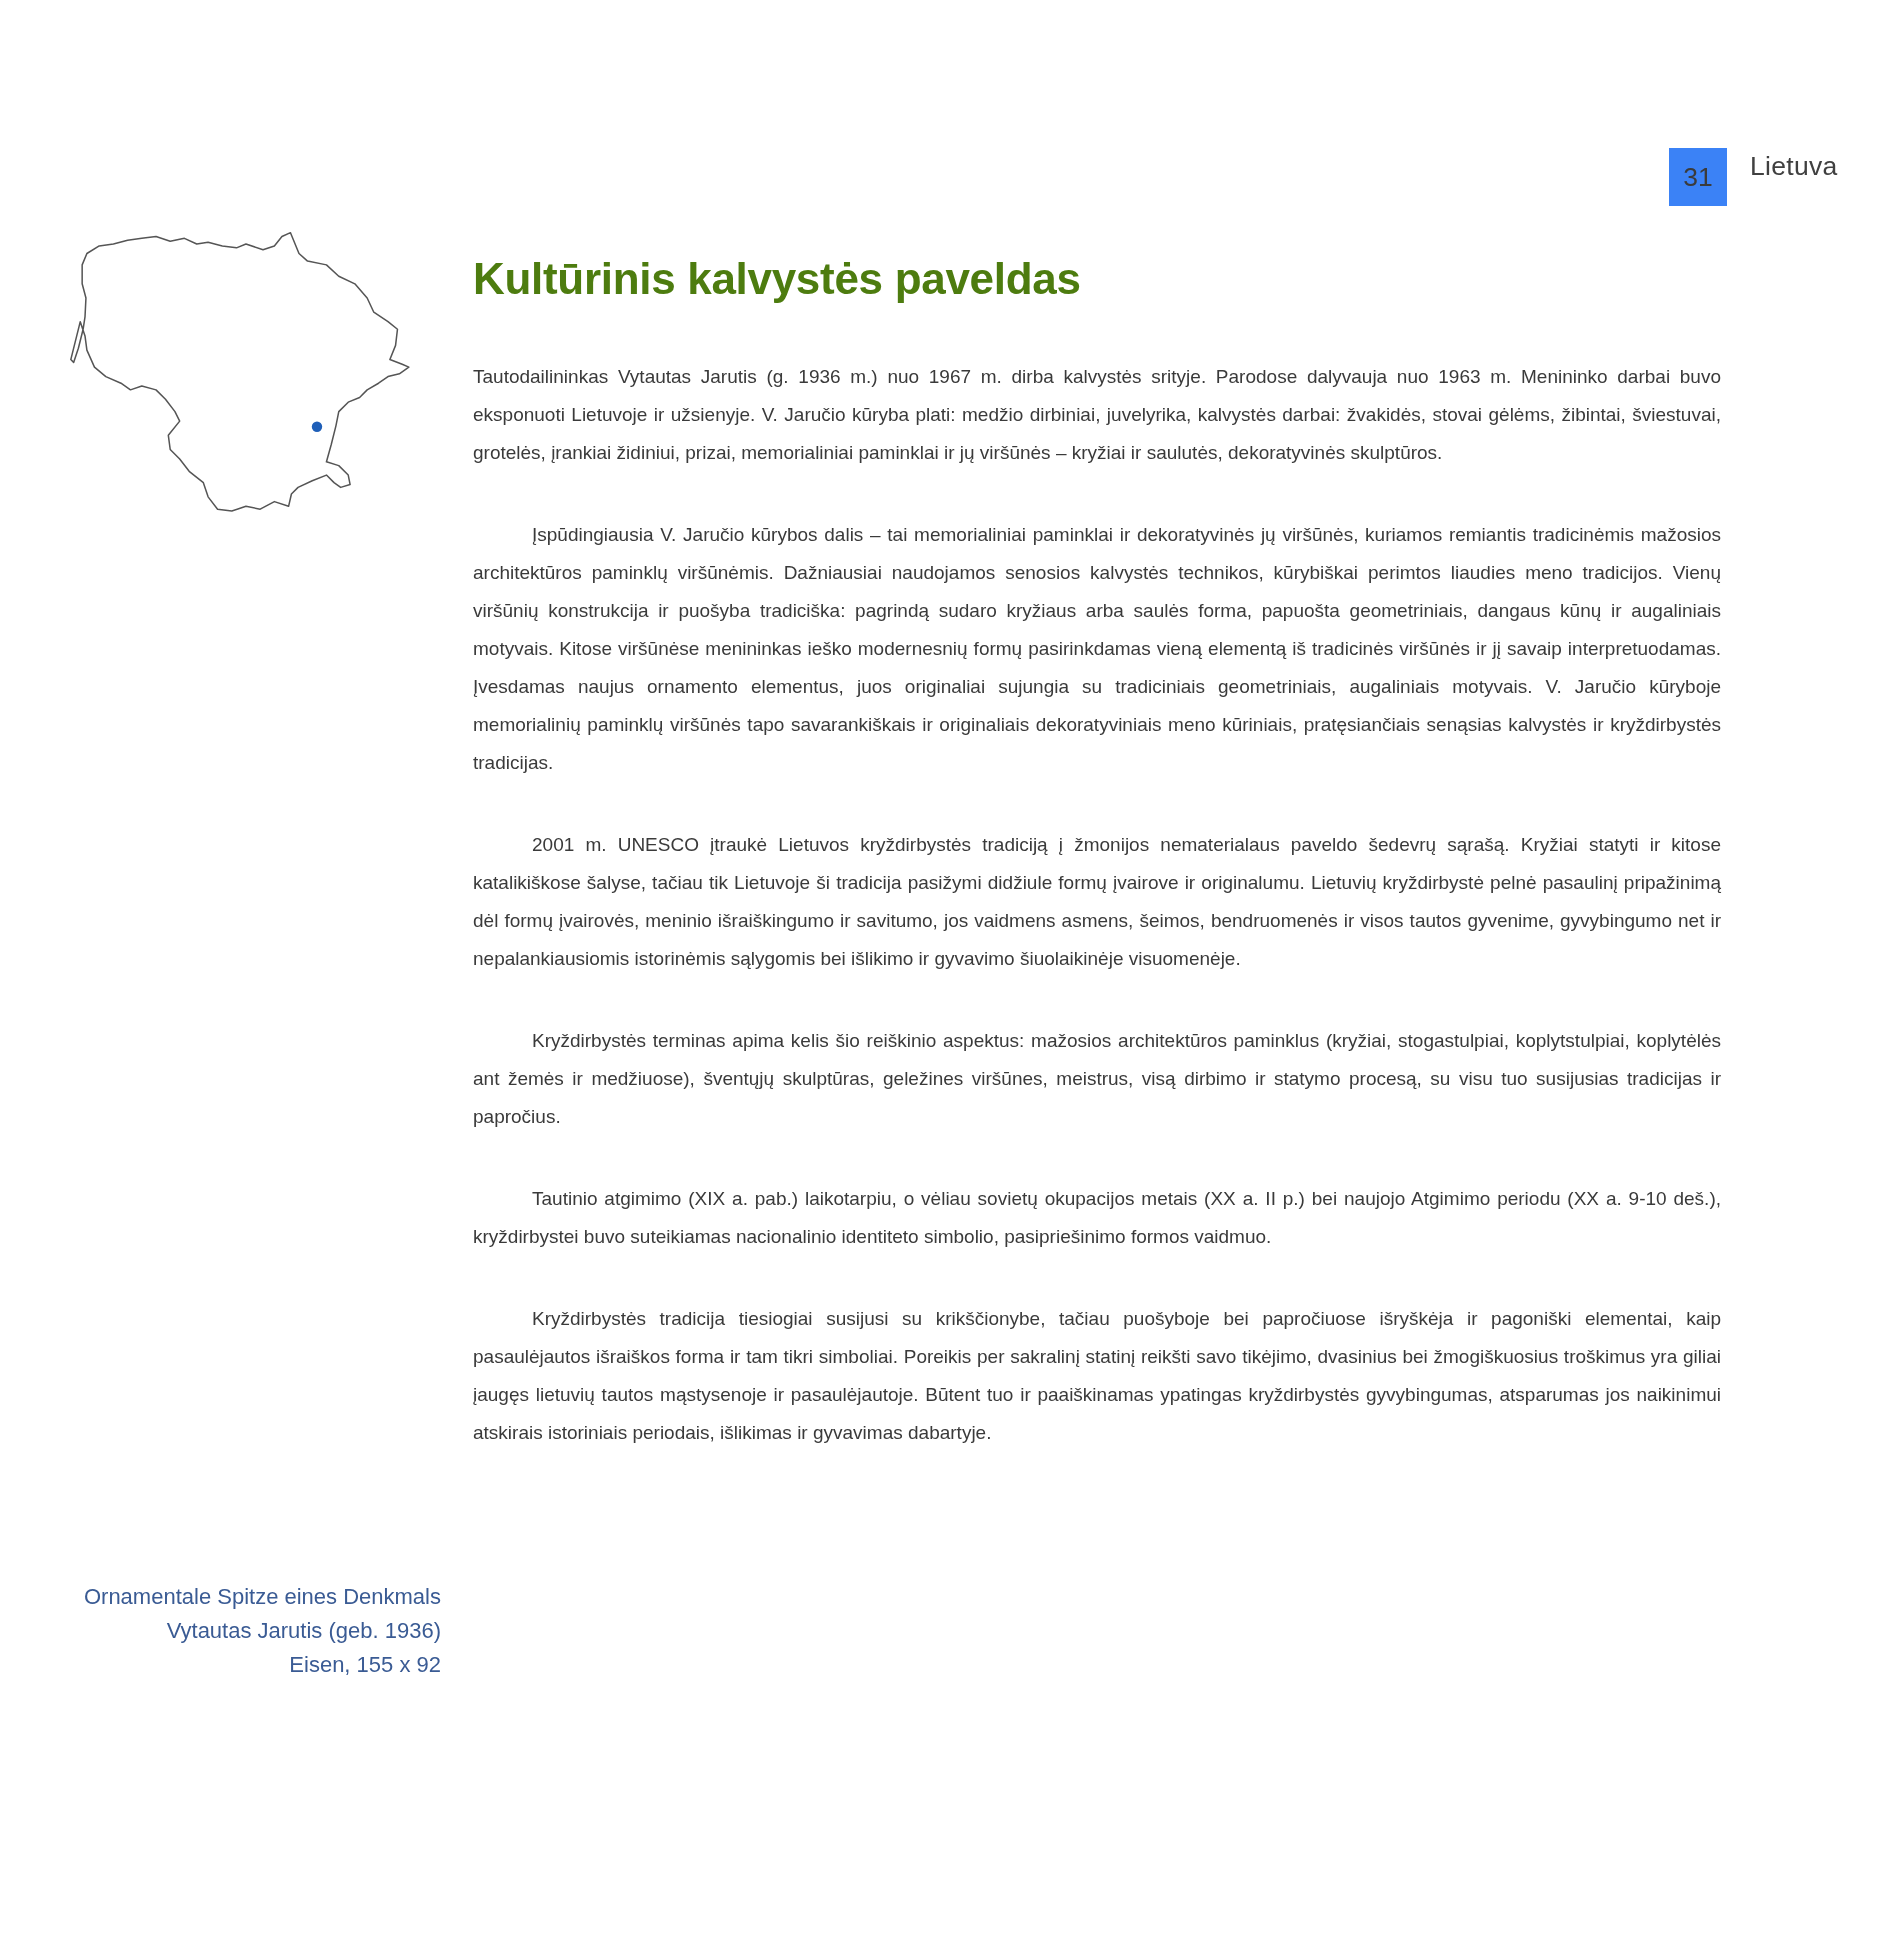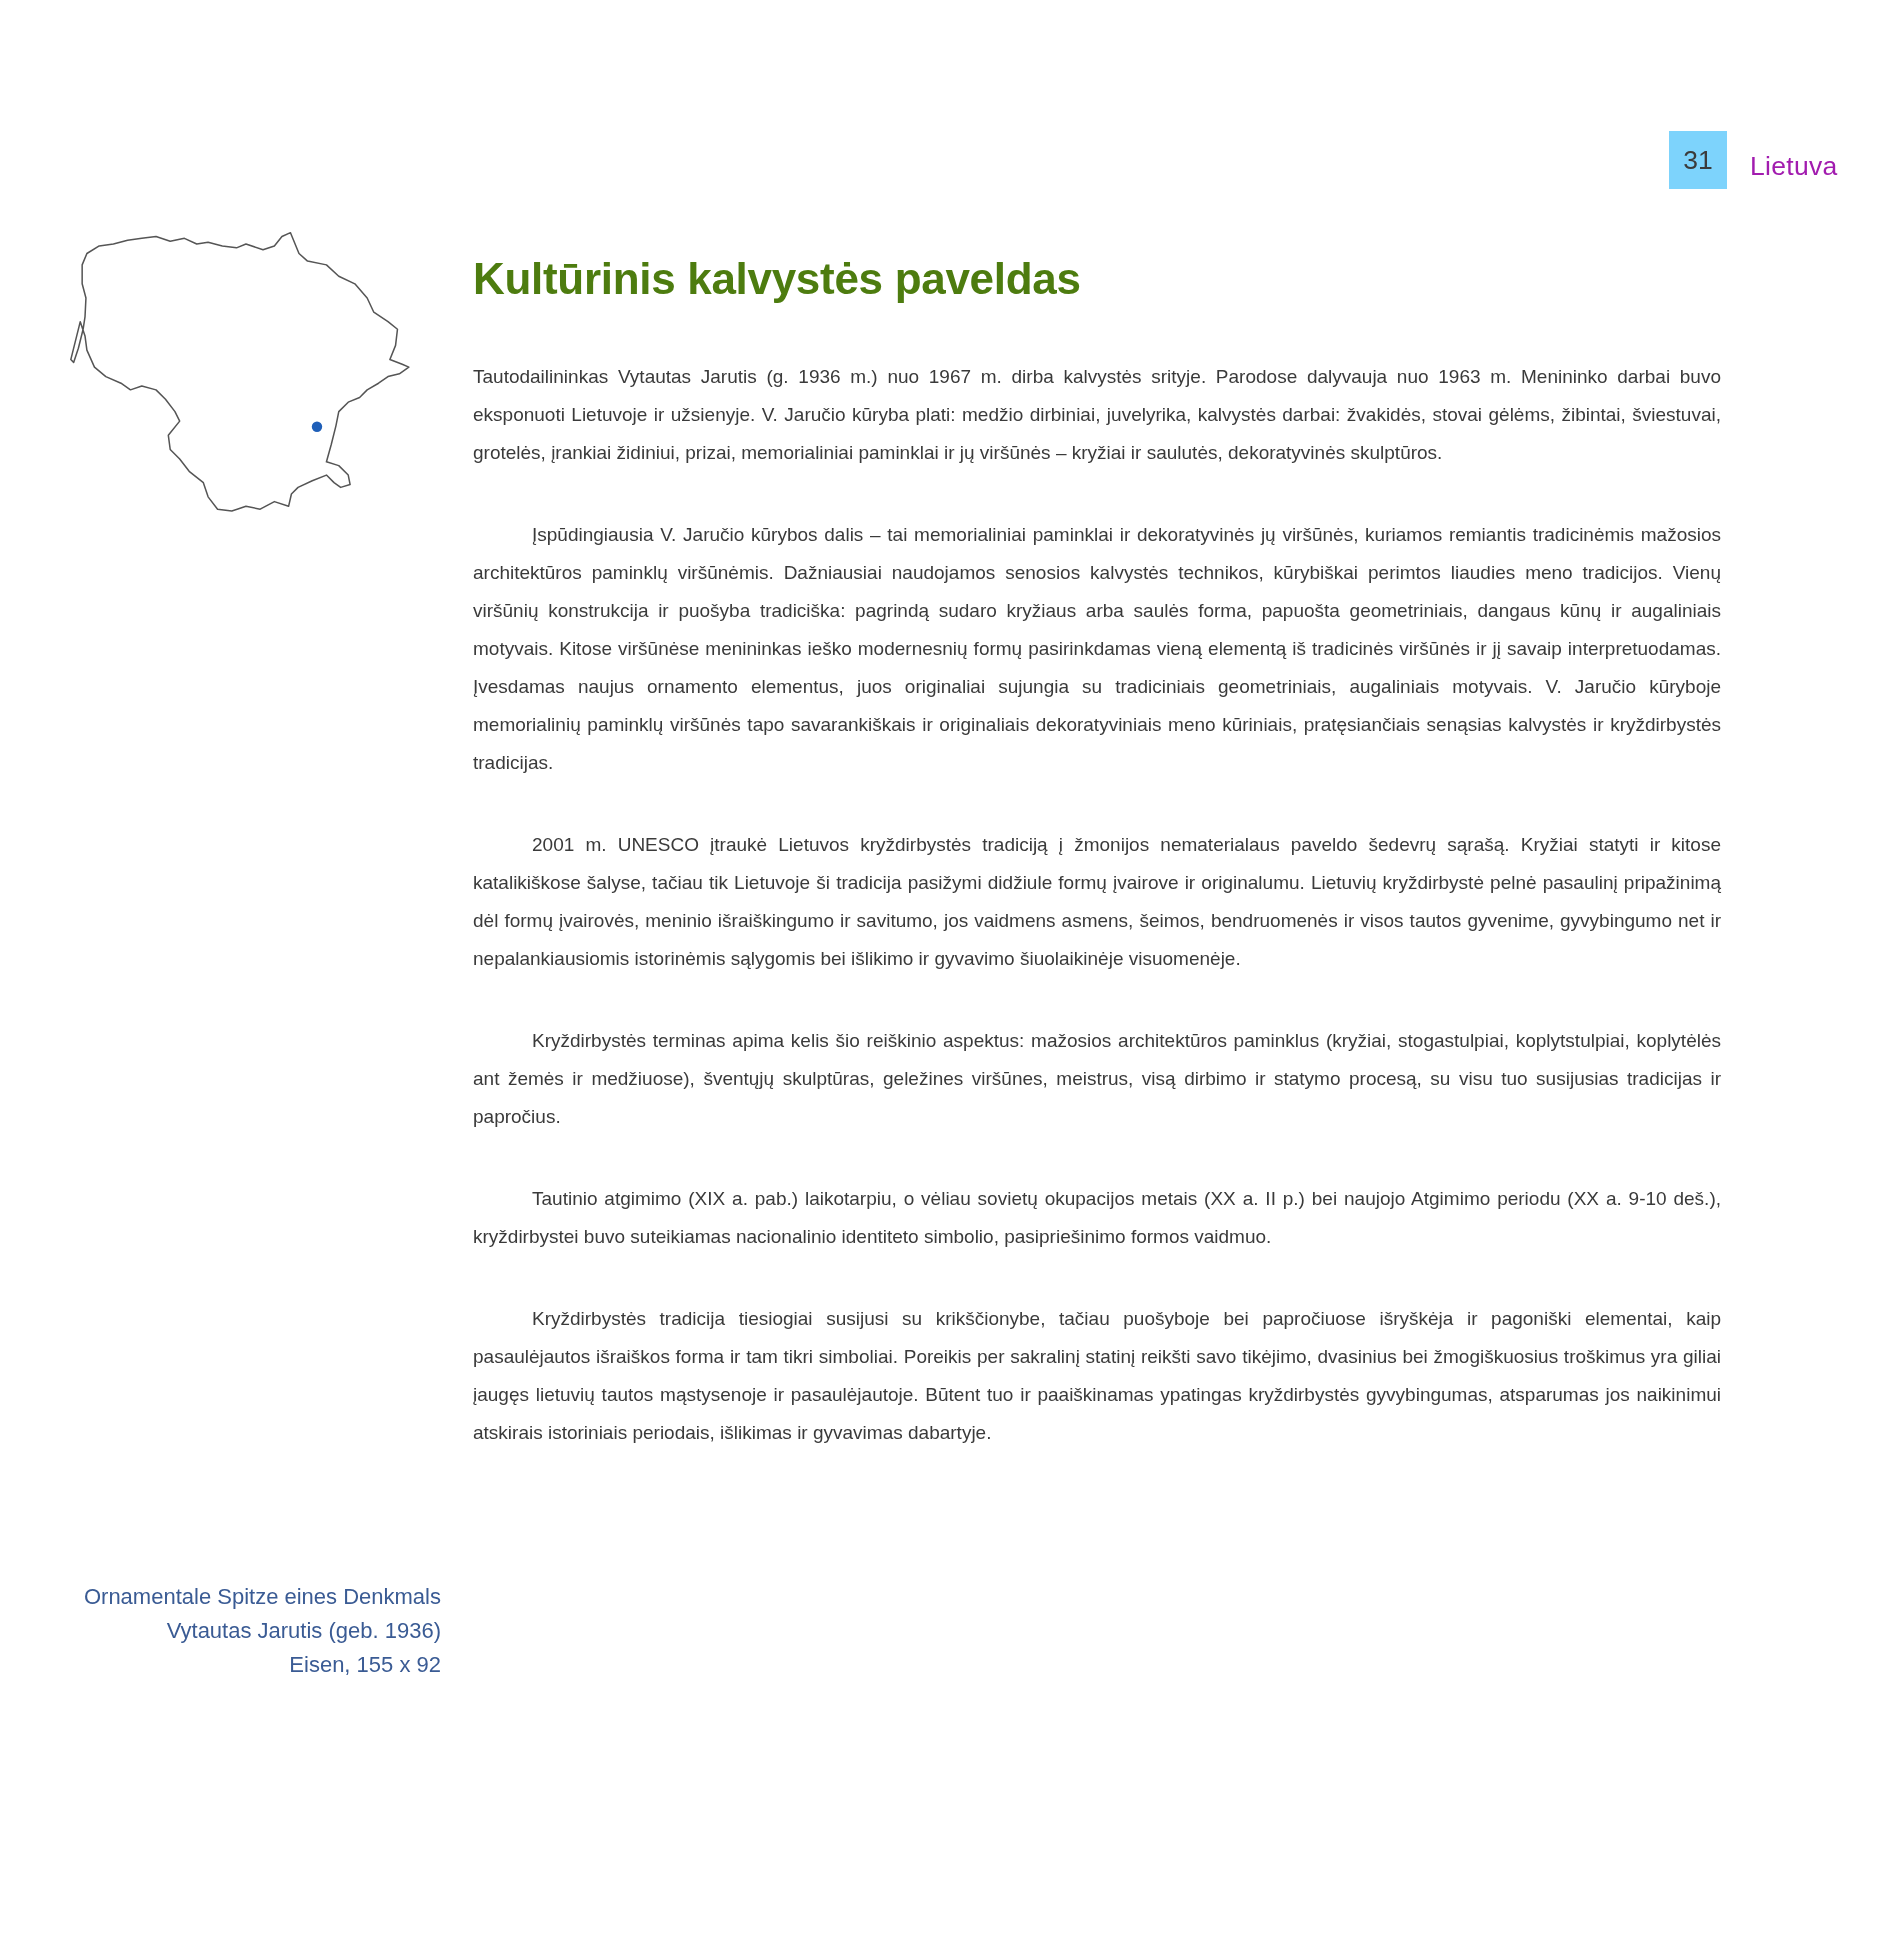--- a/index.html
+++ b/index.html
@@ -1,18 +1,18 @@
 <!DOCTYPE html>
 <html style="font-size:15px"><head>
   <meta charset="utf-8">
   <style>
     html, body { margin: 0; padding: 0; background: #ffffff; }
     body { width: 1893px; height: 1958px; position: relative; overflow: hidden; font-family: "Liberation Sans", sans-serif; color: #3a3a3a; }
-    .page-badge { position: absolute; left: 1669px; top: 131px; width: 58px; height: 58px; background: #7dd3fc; display: flex; align-items: center; justify-content: center; font-size: 26.5px; color: #3b3b3b; text-align: center; }
-    .page-section { position: absolute; left: 1750px; top: 151px; font-size: 26.5px; color: #a21caf; letter-spacing: 0.3px; }
+    .page-badge { position: absolute; left: 1669px; top: 148px; width: 58px; height: 58px; background: #3b82f6; display: flex; align-items: center; justify-content: center; font-size: 26.5px; color: #3b3b3b; text-align: center; }
+    .page-section { position: absolute; left: 1750px; top: 151px; font-size: 26.5px; color: #404040; letter-spacing: 0.3px; }
     .map { position: absolute; left: 47px; top: 227px; width: 379px; height: 303px; }
     .title { position: absolute; left: 473px; top: 254px; font-size: 44px; font-weight: bold; color: #4d7c0f; margin: 0; letter-spacing: -0.3px; }
     .body-text { position: absolute; left: 473px; top: 358px; width: 1248px; font-size: 19px; line-height: 38px; color: #3a3a3a; text-align: justify; }
     .body-text p { margin: 0 0 38px 0; }
     .body-text p.indent { text-indent: 59px; margin-top: 44px; }
     .captions { position: absolute; left: 57px; top: 1580px; width: 384px; text-align: right; color: #3a5b94; font-size: 22px; line-height: 34px; }
     .captions p { margin: 0 0 33px 0; }
     .captions .line { display: block; }
   </style>
 </head>

